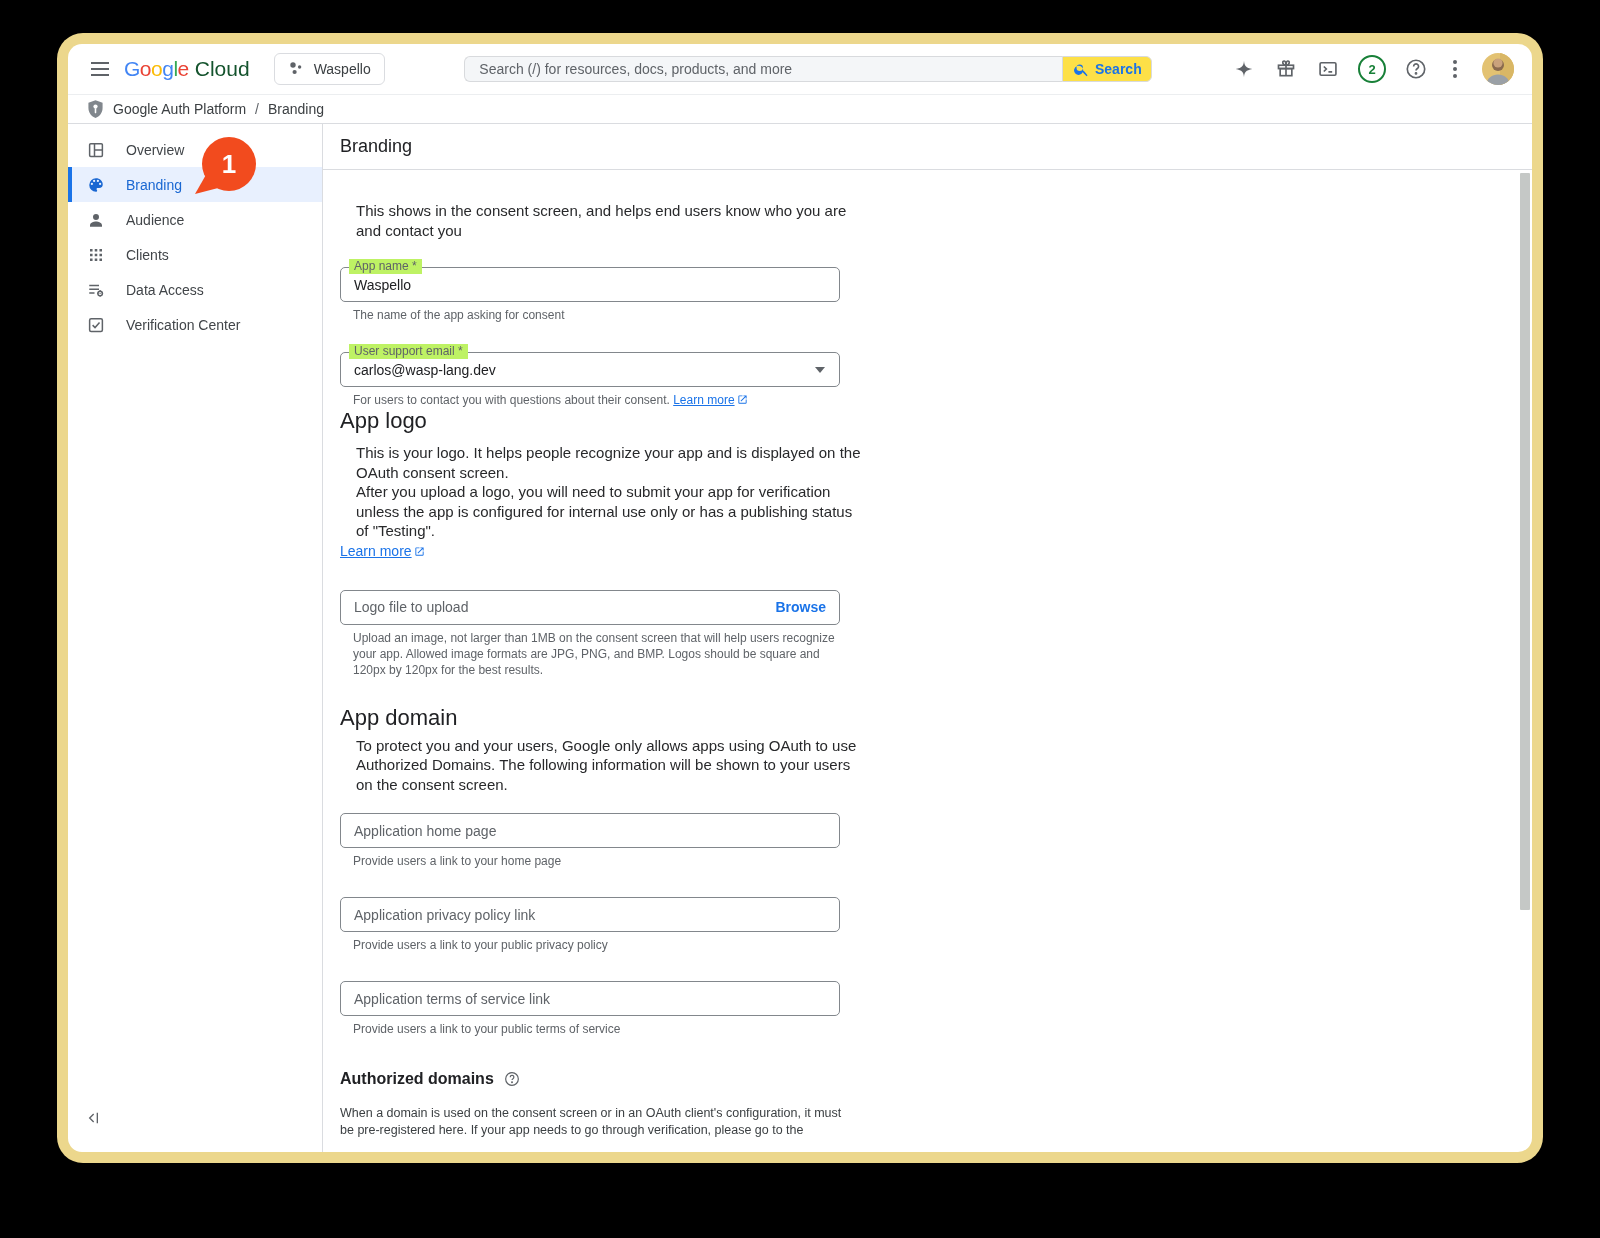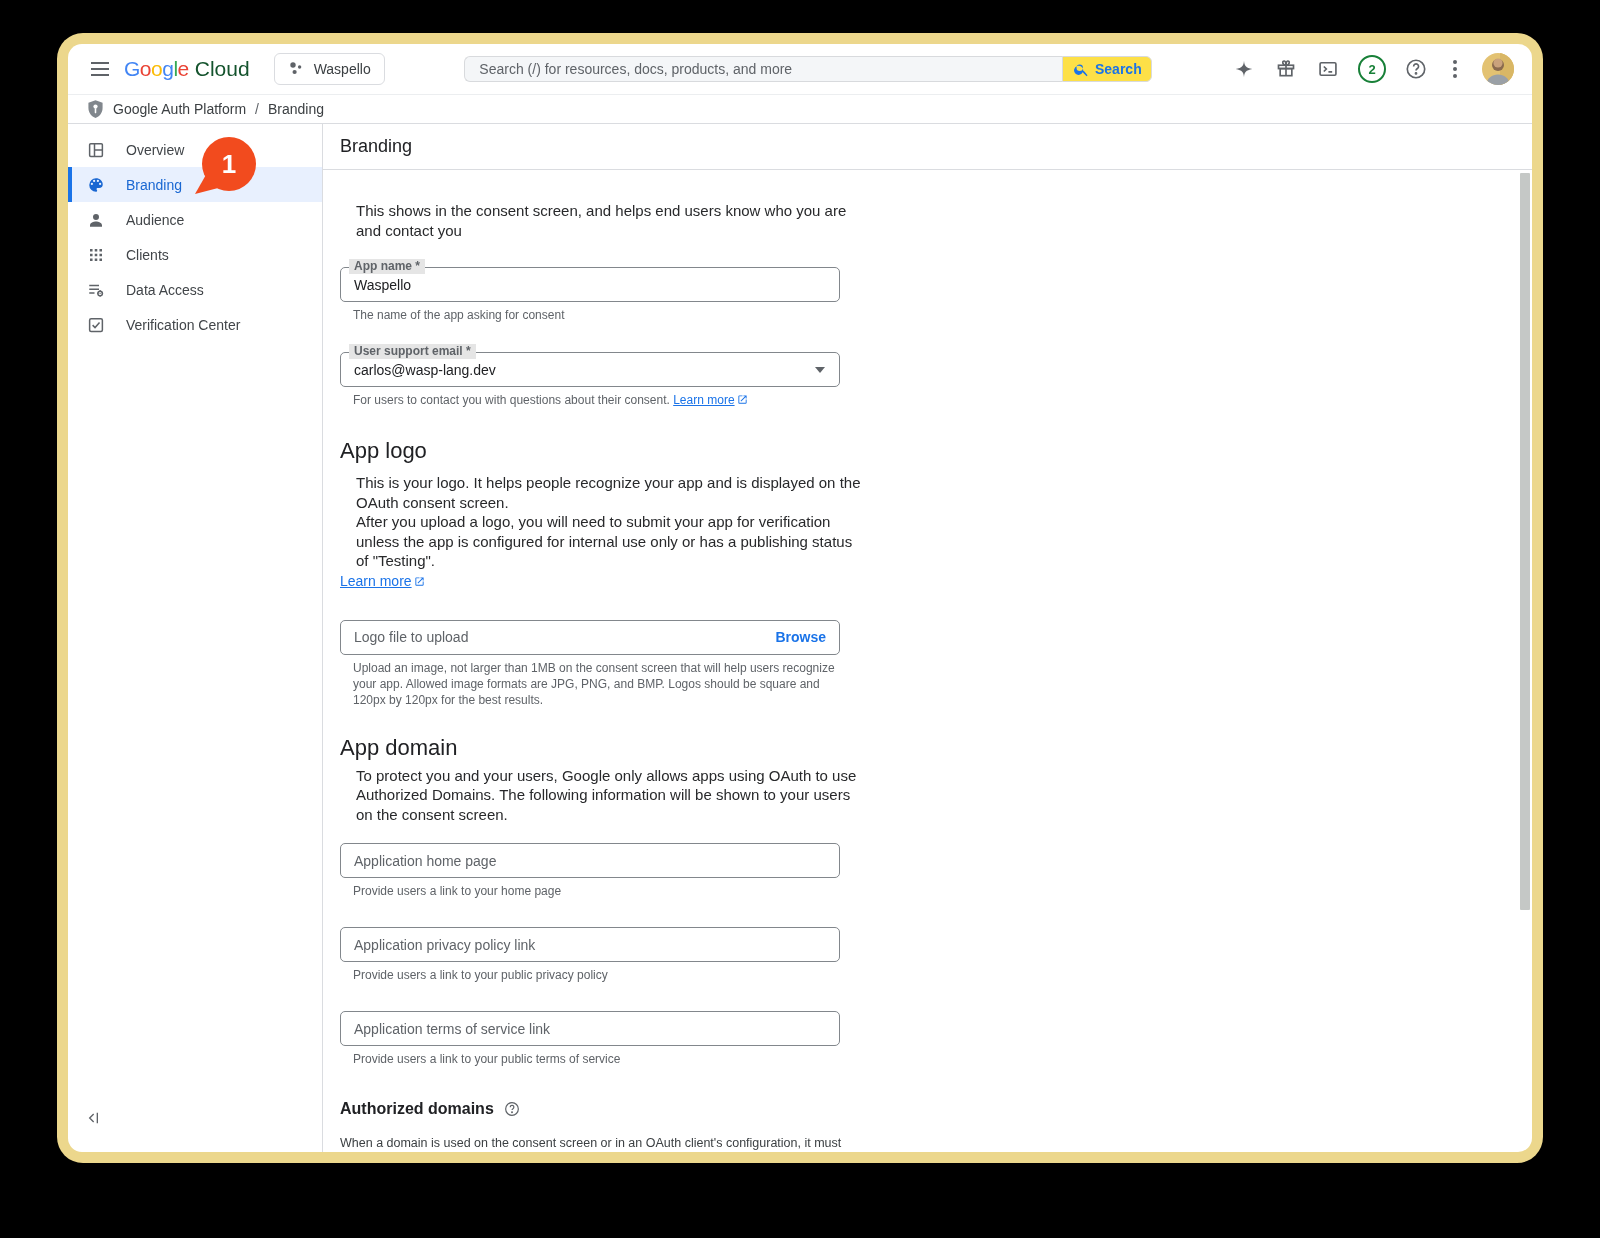--- a/index.html
+++ b/index.html
@@ -53,22 +53,22 @@
   .scroll{flex:1;position:relative;padding:26px 40px 0 17px;overflow:hidden;}
   .scrollbar{position:absolute;top:3px;right:2px;width:10px;height:737px;background:#c5c8c6;border-radius:1px;cursor:pointer;}
 
   h2{font-size:22px;font-weight:400;color:#202124;margin:0;letter-spacing:0;}
   .desc{font-size:15px;color:#28292b;line-height:19.5px;width:505px;margin:5px 16px 0;}
   .small{font-size:12.5px;color:#3c4043;line-height:16.5px;width:505px;margin:0;}
   a.lnk{color:#1a73e8;text-decoration:underline;cursor:pointer;}
   .ext{vertical-align:-1px;margin-left:2px;}
 
   .fieldwrap{position:relative;width:500px;}
-  .flabel{position:absolute;top:-8px;left:9px;background:#e5e5e5;padding:0 5px;font-size:12px;color:#5f6368;
-          line-height:15px;z-index:2;font-weight:bold;}
+  .flabel{position:absolute;top:-8px;left:9px;background:#bef264;padding:0 5px;font-size:12px;color:#5f6368;
+          line-height:15px;z-index:2;}
   .tfield{box-sizing:border-box;width:500px;height:35px;border:1px solid #82878c;border-radius:5px;background:#fff;
           padding:0 13px;font-size:14px;color:#202124;font-family:inherit;outline:none;display:flex;align-items:center;}
   input.tfield::placeholder{color:#5f6368;opacity:1;}
   .caret{position:absolute;right:15px;top:15px;width:0;height:0;border-left:5px solid transparent;
          border-right:5px solid transparent;border-top:6px solid #5f6368;cursor:pointer;}
   .helper{font-size:12px;color:#5f6368;line-height:16px;margin:5px 0 0 13px;width:488px;}
   .ph{color:#5f6368;}
   .browse{margin-left:auto;color:#1a73e8;font-weight:600;font-size:14px;cursor:pointer;}
 
   .h3row{display:flex;align-items:center;gap:10px;margin-top:33px;}
@@ -243,21 +243,21 @@
           <span class="flabel">User support email *</span>
           <input class="tfield" readonly="" style="padding-right: 34px;" value="carlos@wasp-lang.dev">
           <span class="caret"></span>
         </div>
         <div class="helper">
           <span>For users to contact you with questions about their consent. </span><a class="lnk">Learn more</a><svg class="ext" width="11" height="11" viewBox="0 0 24 24" fill="#1a73e8">
                 <path d="M19 19H5V5h7V3H5a2 2 0 0 0-2 2v14a2 2 0 0 0 2 2h14c1.1 0 2-.9 2-2v-7h-2zM14 3v2h3.59l-9.83 9.83 1.41 1.41L19 6.41V10h2V3z"></path>
               </svg>
         </div>
 
-        <h2 style="margin-top:30px">App logo</h2>
+        <h2 style="">App logo</h2>
         <p class="desc" style="margin-top:9px">This is your logo. It helps people recognize your app and is displayed on the OAuth consent screen.</p>
         <p class="desc" style="margin-top:0">After you upload a logo, you will need to submit your app for verification unless the app is configured for internal use only or has a publishing status of "Testing".</p>
         <div style="margin-top:2px;font-size:14px">
           <a class="lnk">Learn more</a><svg class="ext" width="11" height="11" viewBox="0 0 24 24" fill="#1a73e8">
                 <path d="M19 19H5V5h7V3H5a2 2 0 0 0-2 2v14a2 2 0 0 0 2 2h14c1.1 0 2-.9 2-2v-7h-2zM14 3v2h3.59l-9.83 9.83 1.41 1.41L19 6.41V10h2V3z"></path>
               </svg>
         </div>
 
         <div class="fieldwrap" style="margin-top:31px">
           <div class="tfield">

